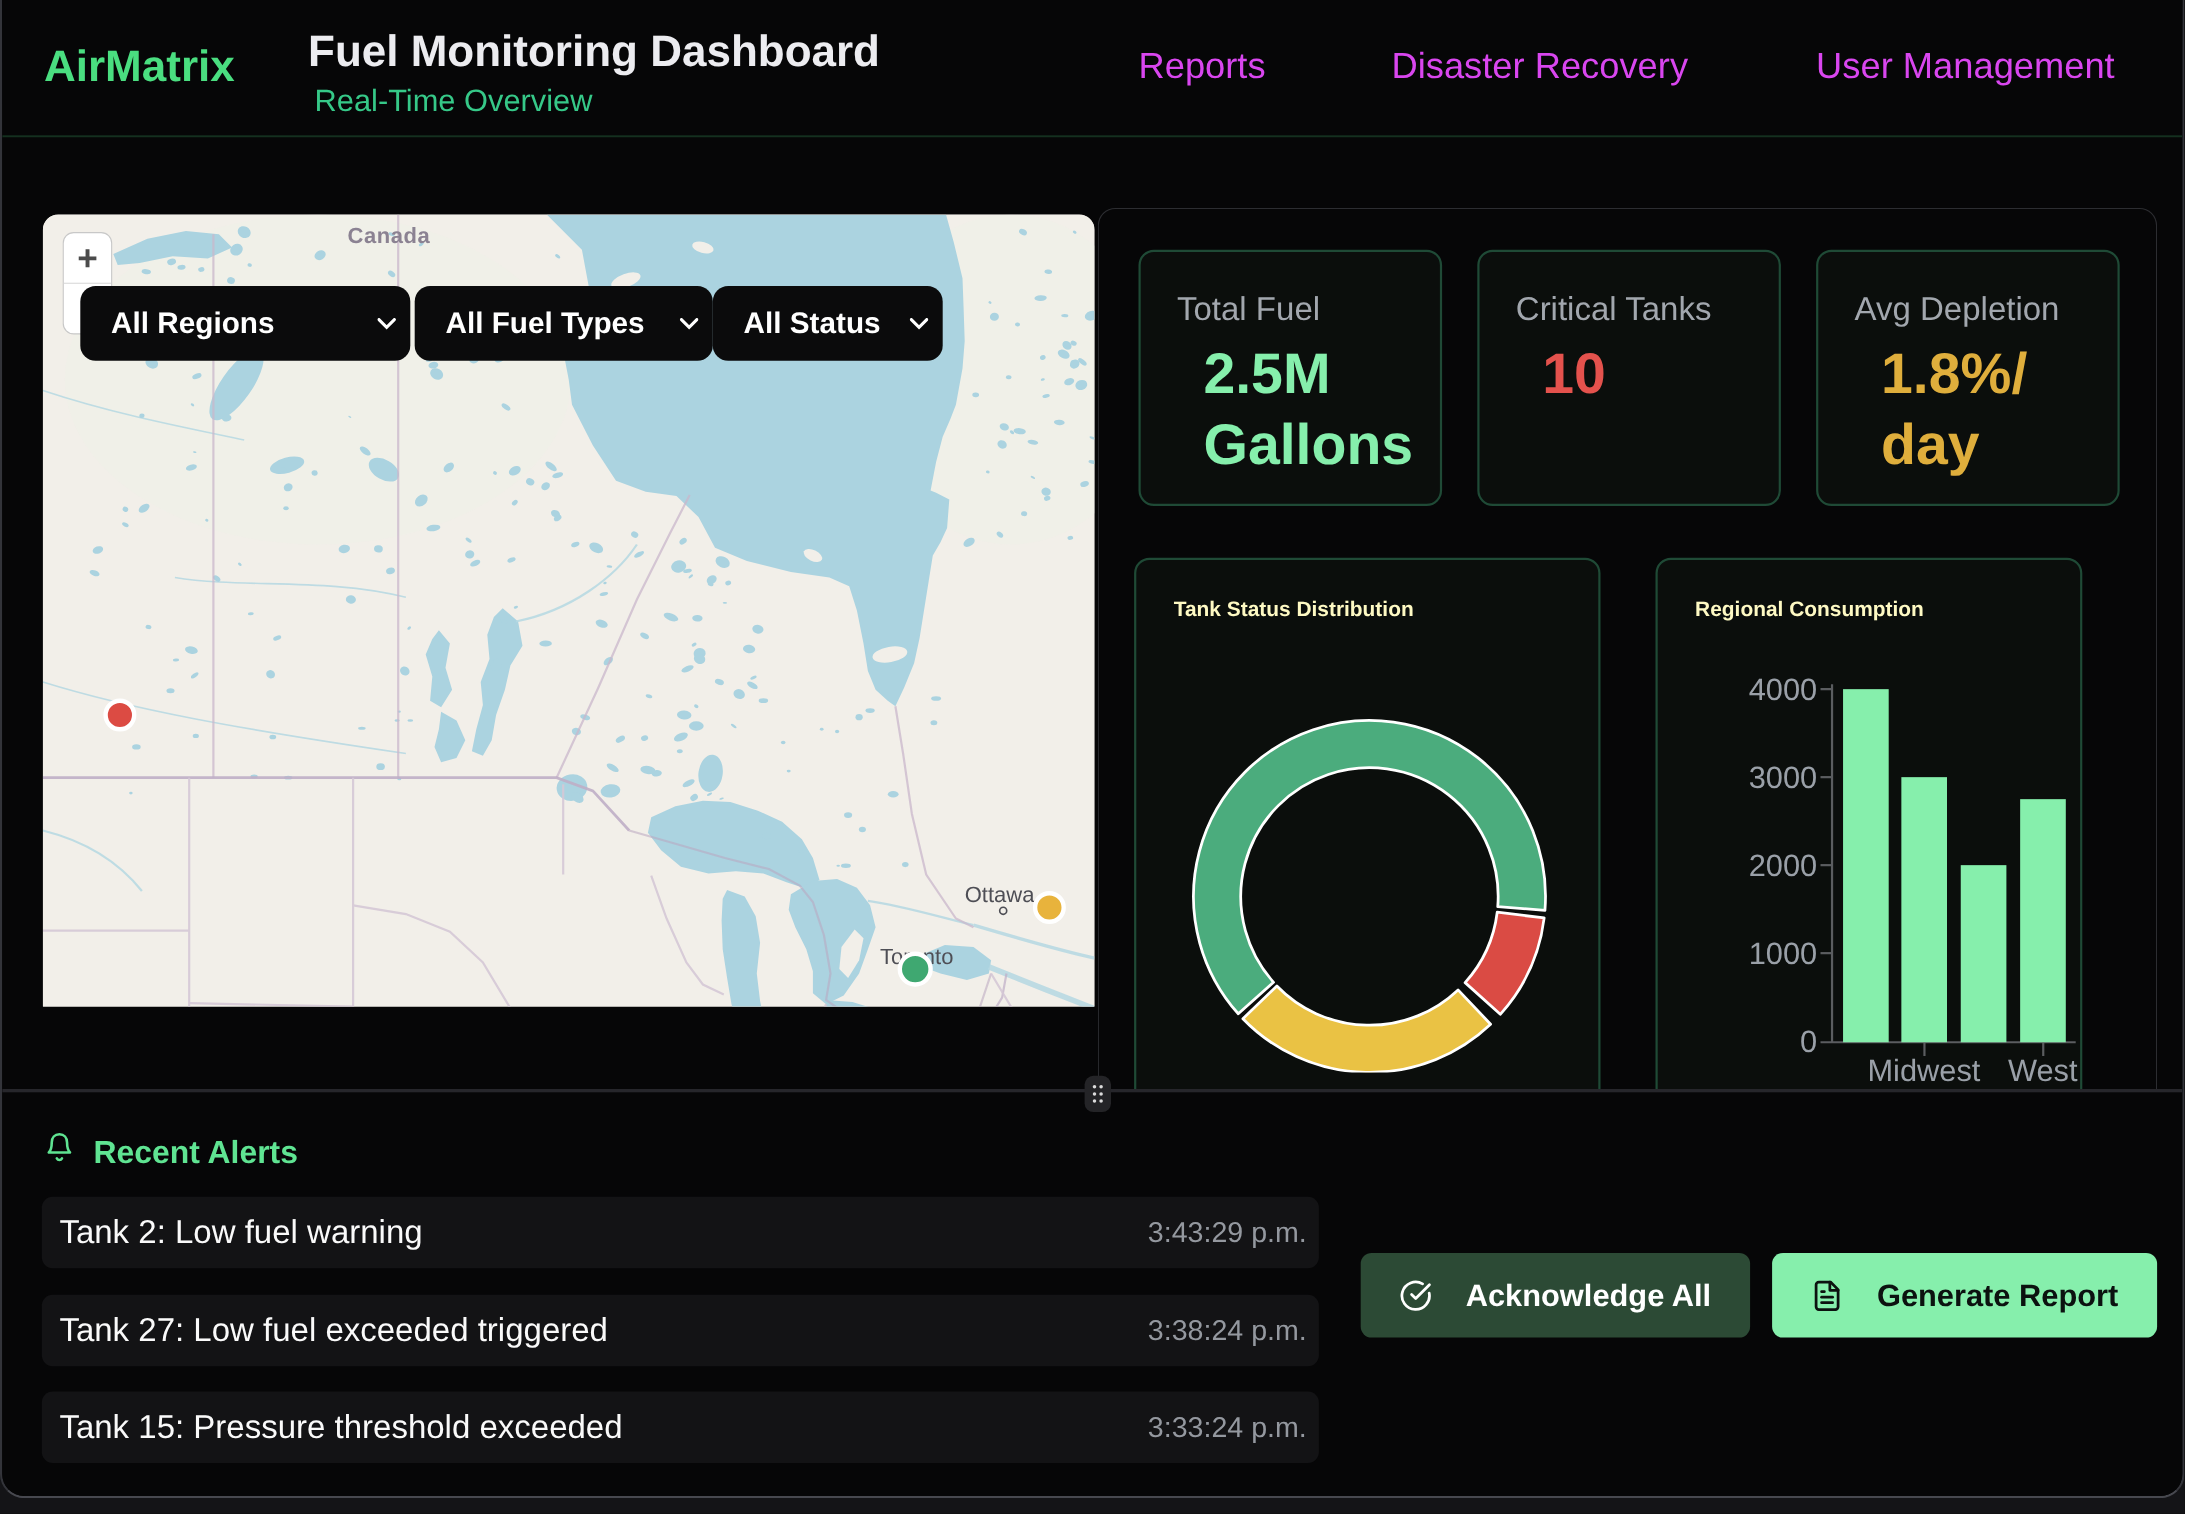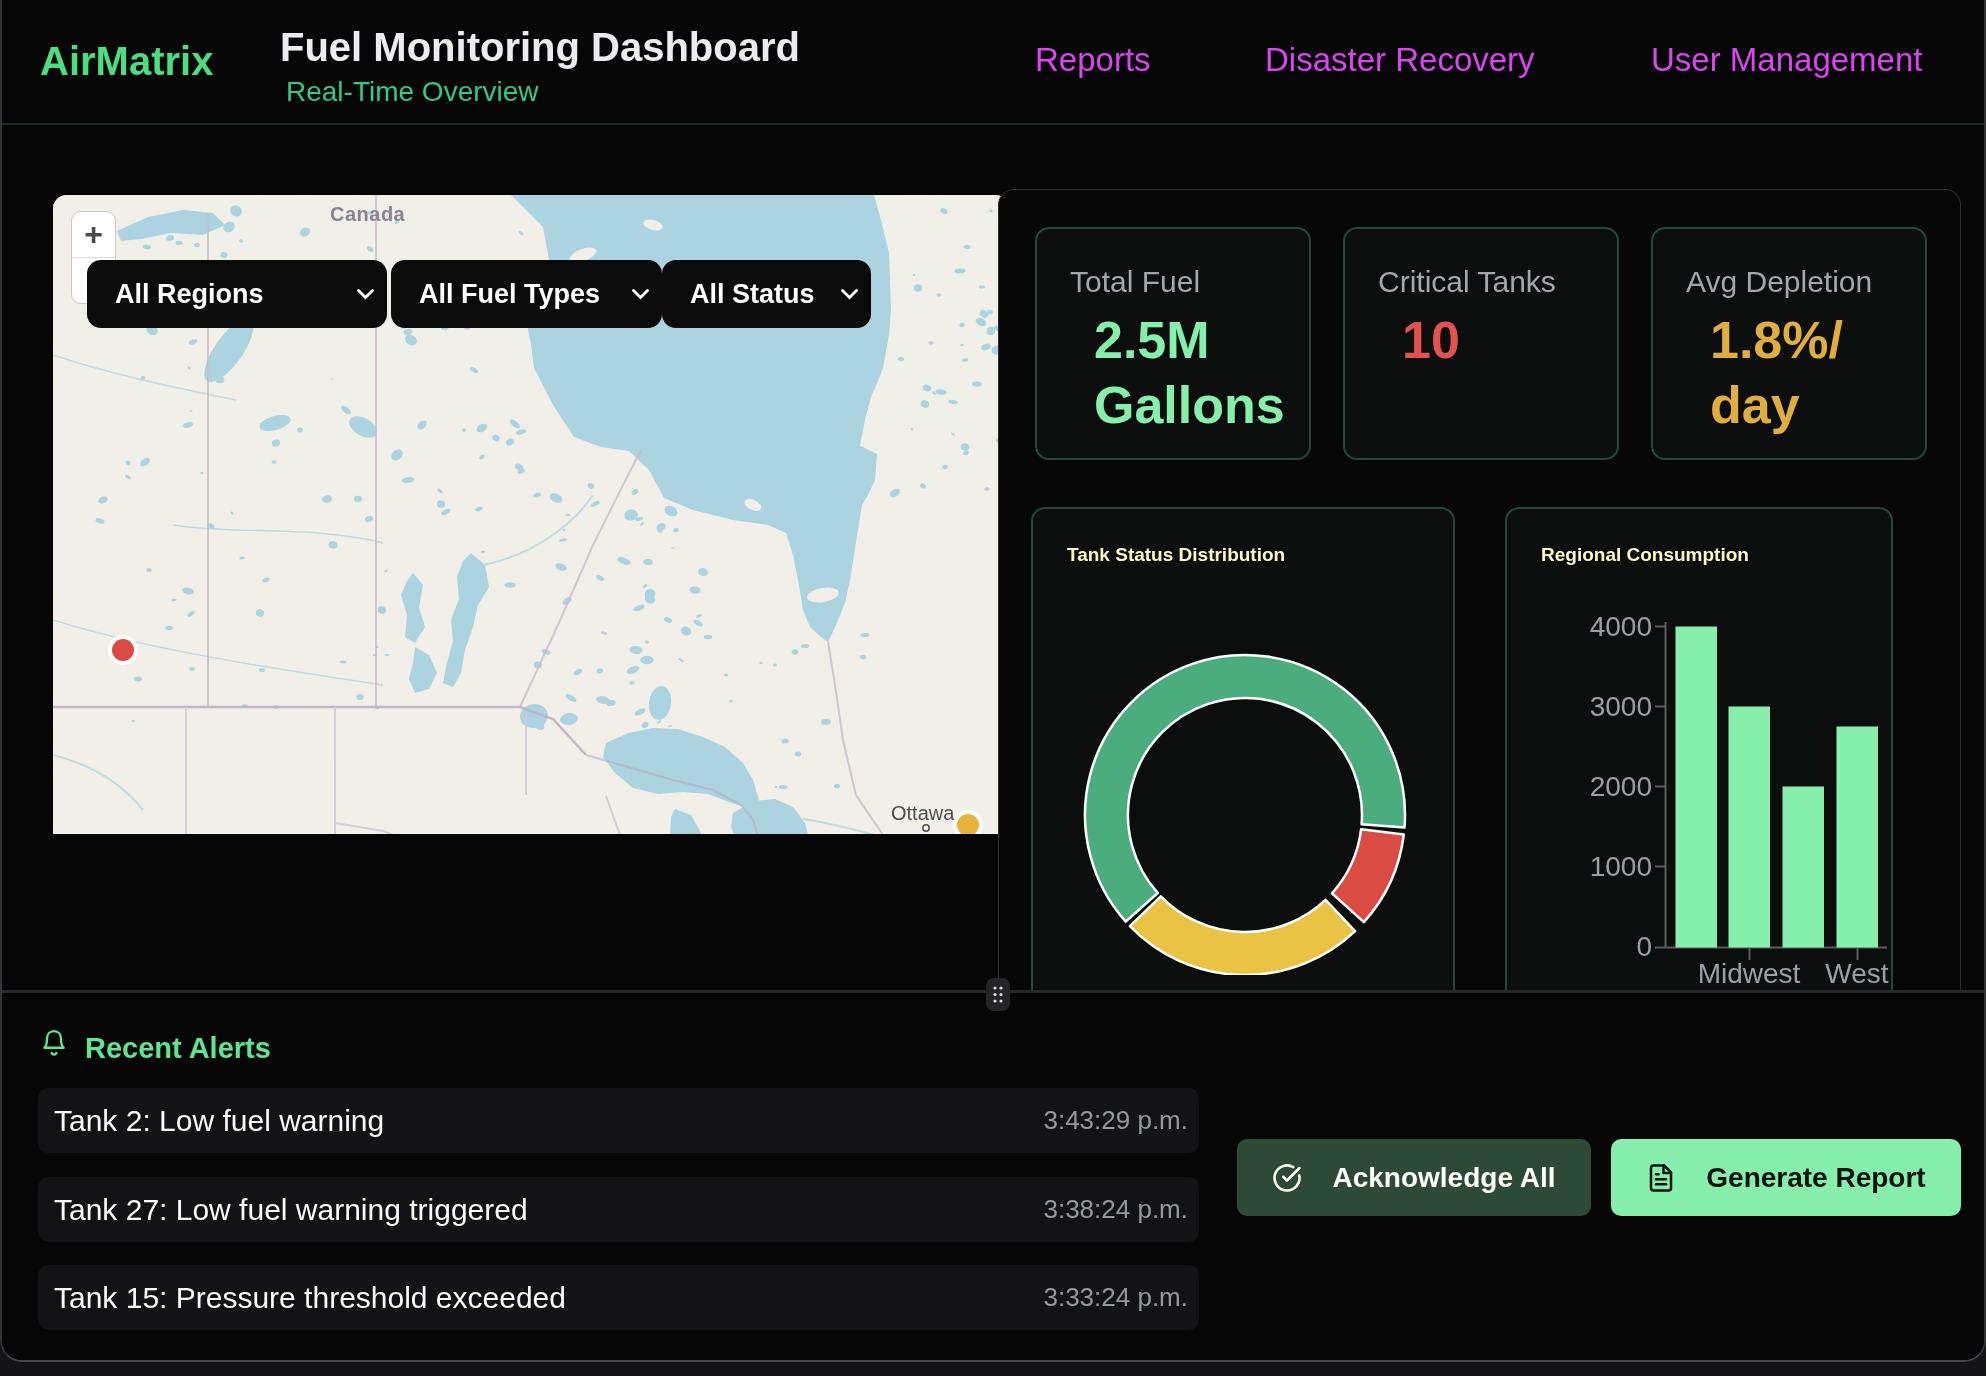--- a/index.html
+++ b/index.html
@@ -9,21 +9,21 @@
   background:#060607; border:2px solid #33343a; border-bottom-color:#47484f; border-top:none; border-radius:0 0 22px 22px; overflow:hidden; }
 
 .header { position:absolute; left:0; top:0; width:100%; height:125px; background:#060607;
   border-bottom:2px solid #14301f; }
 .logo { position:absolute; left:38px; top:39px; font-size:40px; font-weight:bold; color:#4ade80; letter-spacing:0; }
 .htitle { position:absolute; left:278px; top:25px; font-size:40px; font-weight:bold; color:#ececf0; }
 .hsub { position:absolute; left:284px; top:76px; font-size:28px; color:#36c888; }
 .nav div { position:absolute; top:41px; font-size:33px; color:#d946ef; }
 
 .content { position:absolute; left:0; top:125px; width:100%; height:865px; background:#060607; }
-.mapbox { position:absolute; left:37px; top:70px; width:956px; height:639px; border-radius:14px 14px 0 0; overflow:hidden; background:#f2efe9;margin-left:14px; }
+.mapbox { position:absolute; left:37px; top:70px; width:956px; height:720px; border-radius:14px 14px 0 0; overflow:hidden; background:#f2efe9; }
 .zoomctl { position:absolute; left:18px; top:16px; width:45px; height:93px; background:#fff; border-radius:10px; border:1px solid #c8c8c8; }
 .zoomctl .plus { position:absolute; left:0; top:0; width:100%; height:46px; color:#4b4b4b; font-size:32px; font-weight:bold; text-align:center; line-height:44px; border-bottom:1px solid #d9d9d9; }
 .dd { position:absolute; top:65px; height:68px; background:#0b0b0c; border-radius:14px; display:flex; align-items:center; color:#fff; font-size:27px; font-weight:bold; padding-left:28px; }
 .dd svg { position:absolute; right:13px; top:29px; }
 
 .rpanel { position:absolute; left:996px; top:64px; width:963px; height:801px; border:1px solid #2c2d31; border-bottom:none; border-radius:16px 16px 0 0; background:#060607; }
 .scard { position:absolute; top:37px; width:276px; height:233px; background:#0b0e0c; border:2px solid #1f4a36; border-radius:14px; }
 .scard .lab { position:absolute; left:33px; top:36px; font-size:30px; font-weight:400; color:#a2a7ae; }
 .scard .val { position:absolute; left:29px; top:79px; font-size:52px; font-weight:bold; line-height:65px;margin-left:28px; }
 .ccard { position:absolute; top:317px; height:500px; background:#0b0e0c; border:2px solid #1f4a36; border-radius:14px; }
@@ -461,21 +461,21 @@
     <svg class="bell" width="26" height="30" viewBox="0 0 24 28">
         <path d="M12 2 C8 2 5.5 5 5.5 9 C5.5 15 3 17.5 3 17.5 L21 17.5 C21 17.5 18.5 15 18.5 9 C18.5 5 16 2 12 2 Z" fill="none" stroke="#5fe492" stroke-width="2.2" stroke-linejoin="round"></path>
         <path d="M9.8 22.5 a2.5 2.5 0 0 0 4.4 0" fill="none" stroke="#5fe492" stroke-width="2.2" stroke-linecap="round"></path>
       </svg>
     <div class="alhead">Recent Alerts</div>
     <div class="arow" style="top:95px;">
         <div class="at">Tank 2: Low fuel warning</div>
         <div class="ts">3:43:29 p.m.</div>
       </div>
     <div class="arow" style="top:184px;">
-        <div class="at">Tank 27: Low fuel warning triggered</div>
+        <div class="at">Tank 27: Low fuel exceeded triggered</div>
         <div class="ts">3:38:24 p.m.</div>
       </div>
     <div class="arow" style="top:272px;">
         <div class="at">Tank 15: Pressure threshold exceeded</div>
         <div class="ts">3:33:24 p.m.</div>
       </div>
     <div class="btn btn-ack"><svg width="30" height="30" viewBox="0 0 24 24" fill="none" stroke="#fff" stroke-width="2" stroke-linecap="round" stroke-linejoin="round">
           <path d="M21.8 10 A 10 10 0 1 1 17 3.3"></path>
           <path d="M9 11 l3 3 L22 4"></path>
         </svg>Acknowledge All</div>

